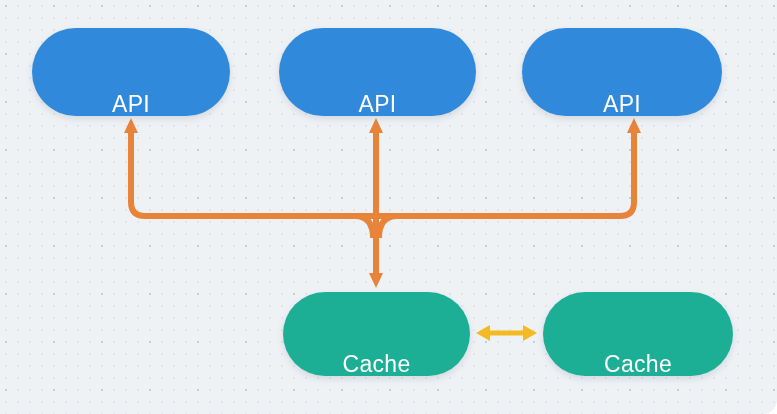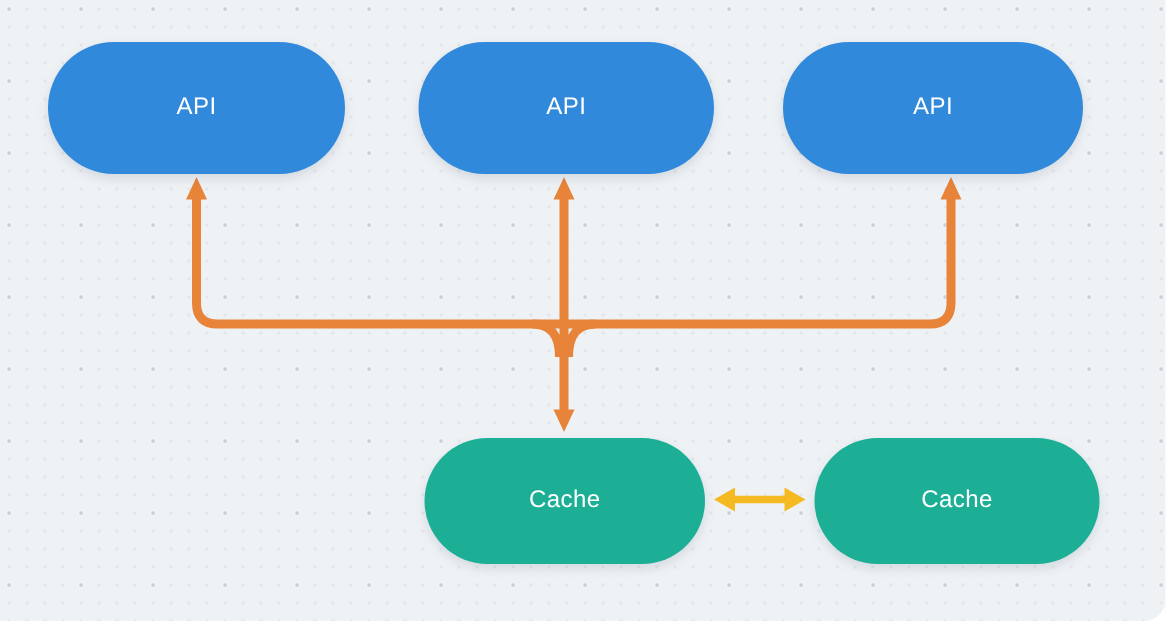--- a/index.html
+++ b/index.html
@@ -49,25 +49,25 @@
     top: 0;
     width: 777px;
     height: 414px;
     z-index: 5;
   }
 
   
   .node {
     position: absolute;
     display: flex;
-    align-items: center;
+    align-items: flex-end;
     justify-content: center;
     border-radius: 999px;
     color: #ffffff;
-    font-size: 16px;
+    font-size: 23px;
     font-weight: 400;
     letter-spacing: 0.3px;
     z-index: 20;
     box-shadow: 0 3px 7px rgba(80, 96, 120, 0.17);
     user-select: none;
   }
   .node-label {
     line-height: 1;
     pointer-events: none;
   }

